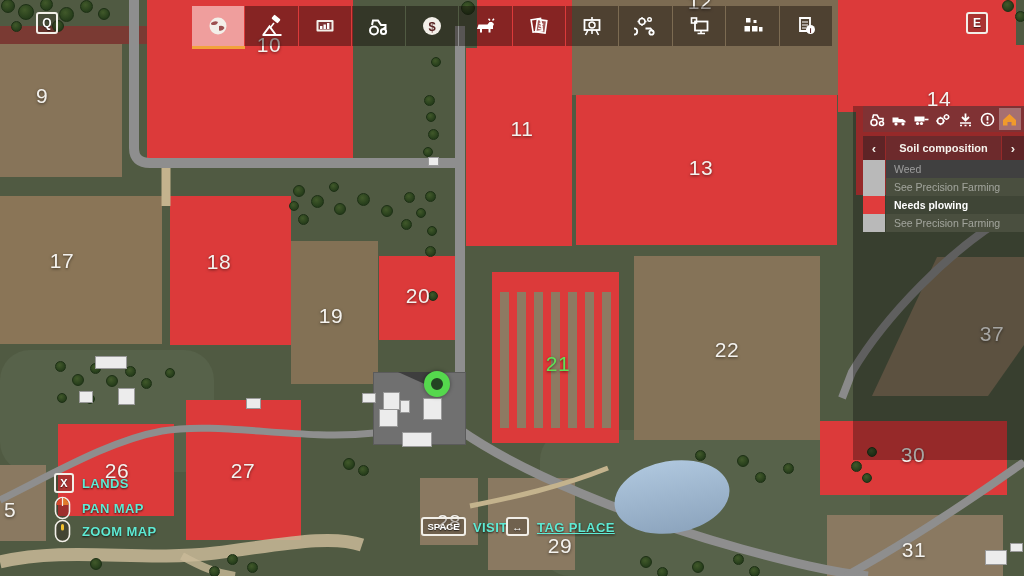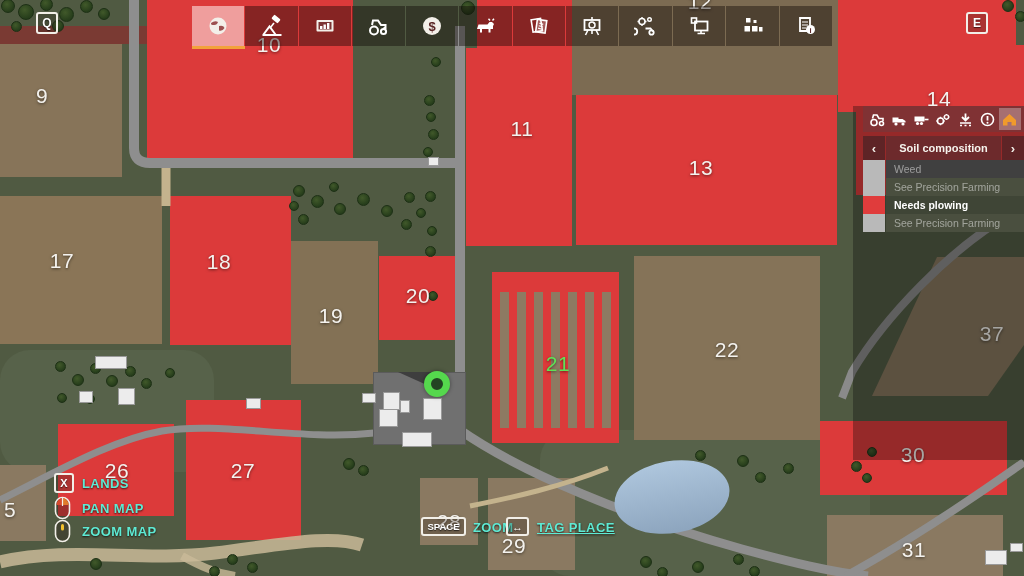--- a/index.html
+++ b/index.html
@@ -210,21 +210,21 @@
         <span style="left: 62px; top: 261px;">17</span>
         <span style="left: 219px; top: 262px;">18</span>
         <span style="left: 331px; top: 316px;">19</span>
         <span style="left: 418px; top: 296px;">20</span>
         <span class="owned" style="left: 558px; top: 364px;">21</span>
         <span style="left: 727px; top: 350px;">22</span>
         <span style="left: 992px; top: 334px;">37</span>
         <span style="left: 117px; top: 471px;">26</span>
         <span style="left: 243px; top: 471px;">27</span>
         <span style="left: 449px; top: 522px;">28</span>
-        <span style="left: 514px; top: 546px;">29</span>
+        <span style="left: 560px; top: 546px;">29</span>
         <span style="left: 913px; top: 455px;">30</span>
         <span style="left: 914px; top: 550px; text-align: center;">31</span>
       </div>
   </div>
 
   <div class="key" style="left:36px;top:12px;width:22px;height:22px;font-size:12px;">
       <span>Q</span>
     </div>
   <div class="key" style="left:966px;top:12px;width:22px;height:22px;font-size:12px;">
       <span>E</span>
@@ -420,20 +420,20 @@
 
   <svg class="abs" style="left:54px;top:519px;" width="17" height="24" viewBox="0 0 17 24">
     <rect x="1.5" y="1.5" width="14" height="21" rx="7" fill="rgba(40,30,24,.35)" stroke="#f2efe8" stroke-width="1.6"></rect>
     <rect x="7" y="5" width="3" height="6.5" rx="1.5" fill="#f2c12e"></rect>
   </svg>
   <div class="hint" style="left:82px;top:524px;">ZOOM MAP</div>
 
   <div class="key" style="left:421px;top:517px;width:45px;height:19px;font-size:9.5px;">
       <span>SPACE</span>
     </div>
-  <div class="hint" style="left:473px;top:520px;">ZOOM</div>
+  <div class="hint" style="left:473px;top:520px;">VISIT</div>
 
   <div class="key" style="left:506px;top:517px;width:23px;height:19px;font-size:11px;">
       <span>↔</span>
     </div>
   <div class="hint" style="left:537px;top:520px;text-decoration:underline;">TAG PLACE</div>
 
 </div>
 
 </body></html>

